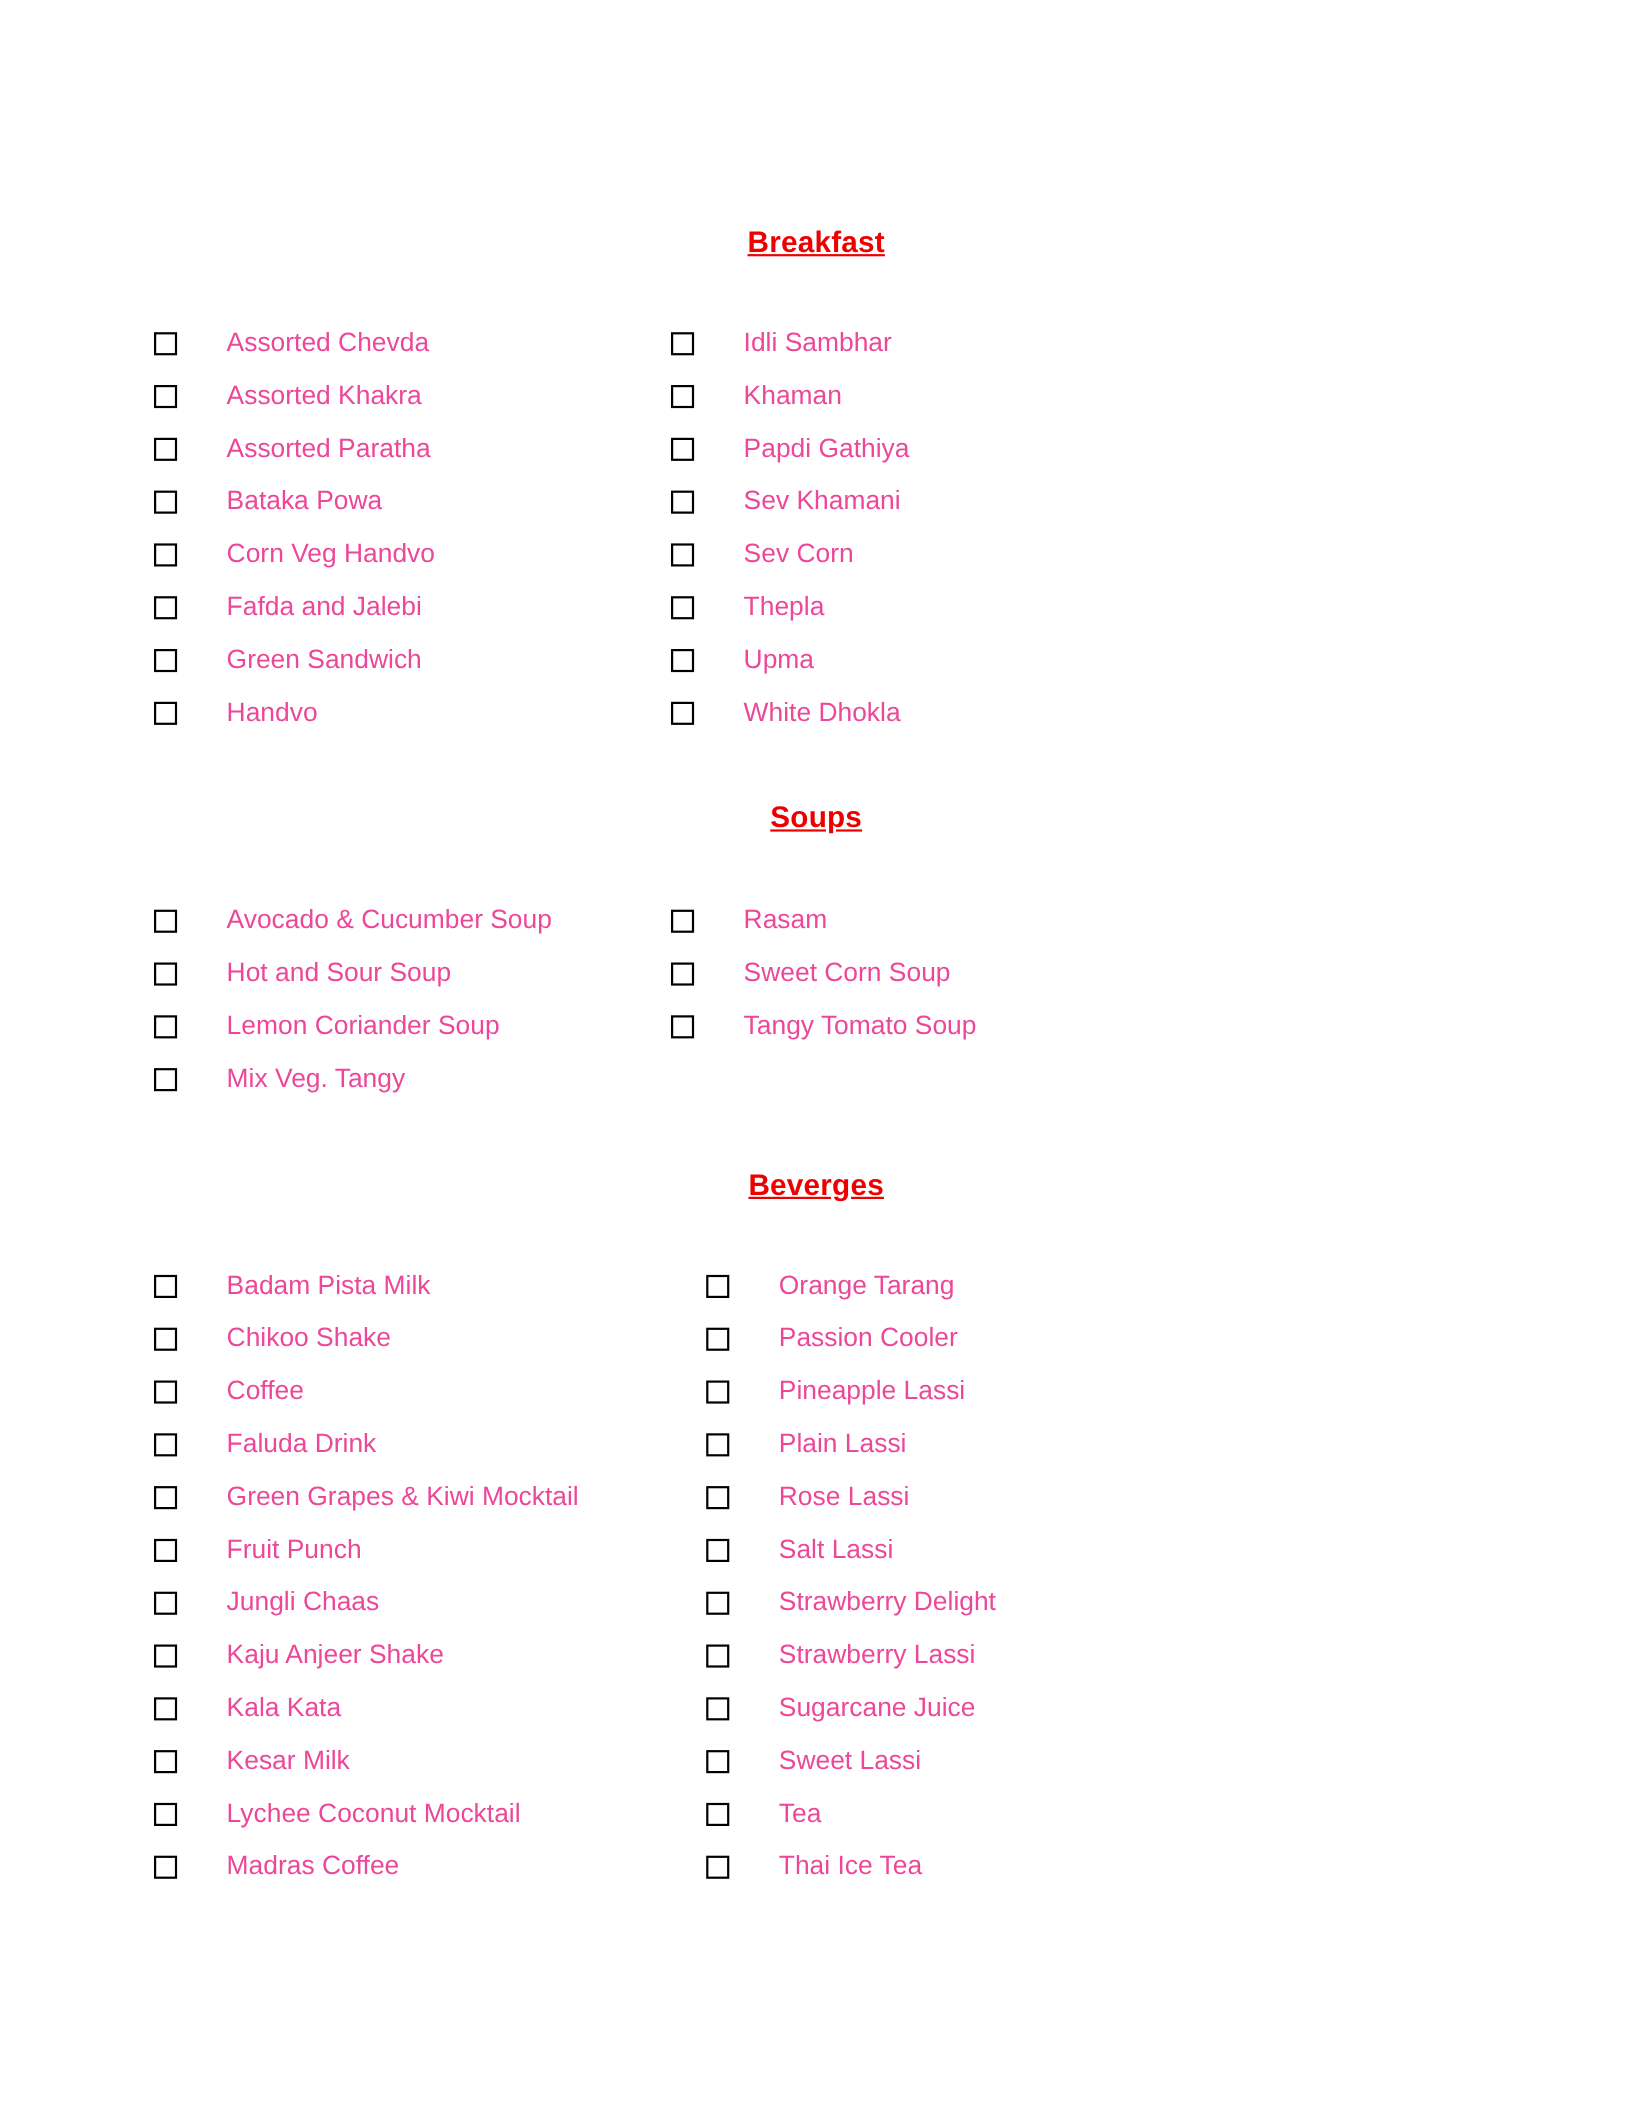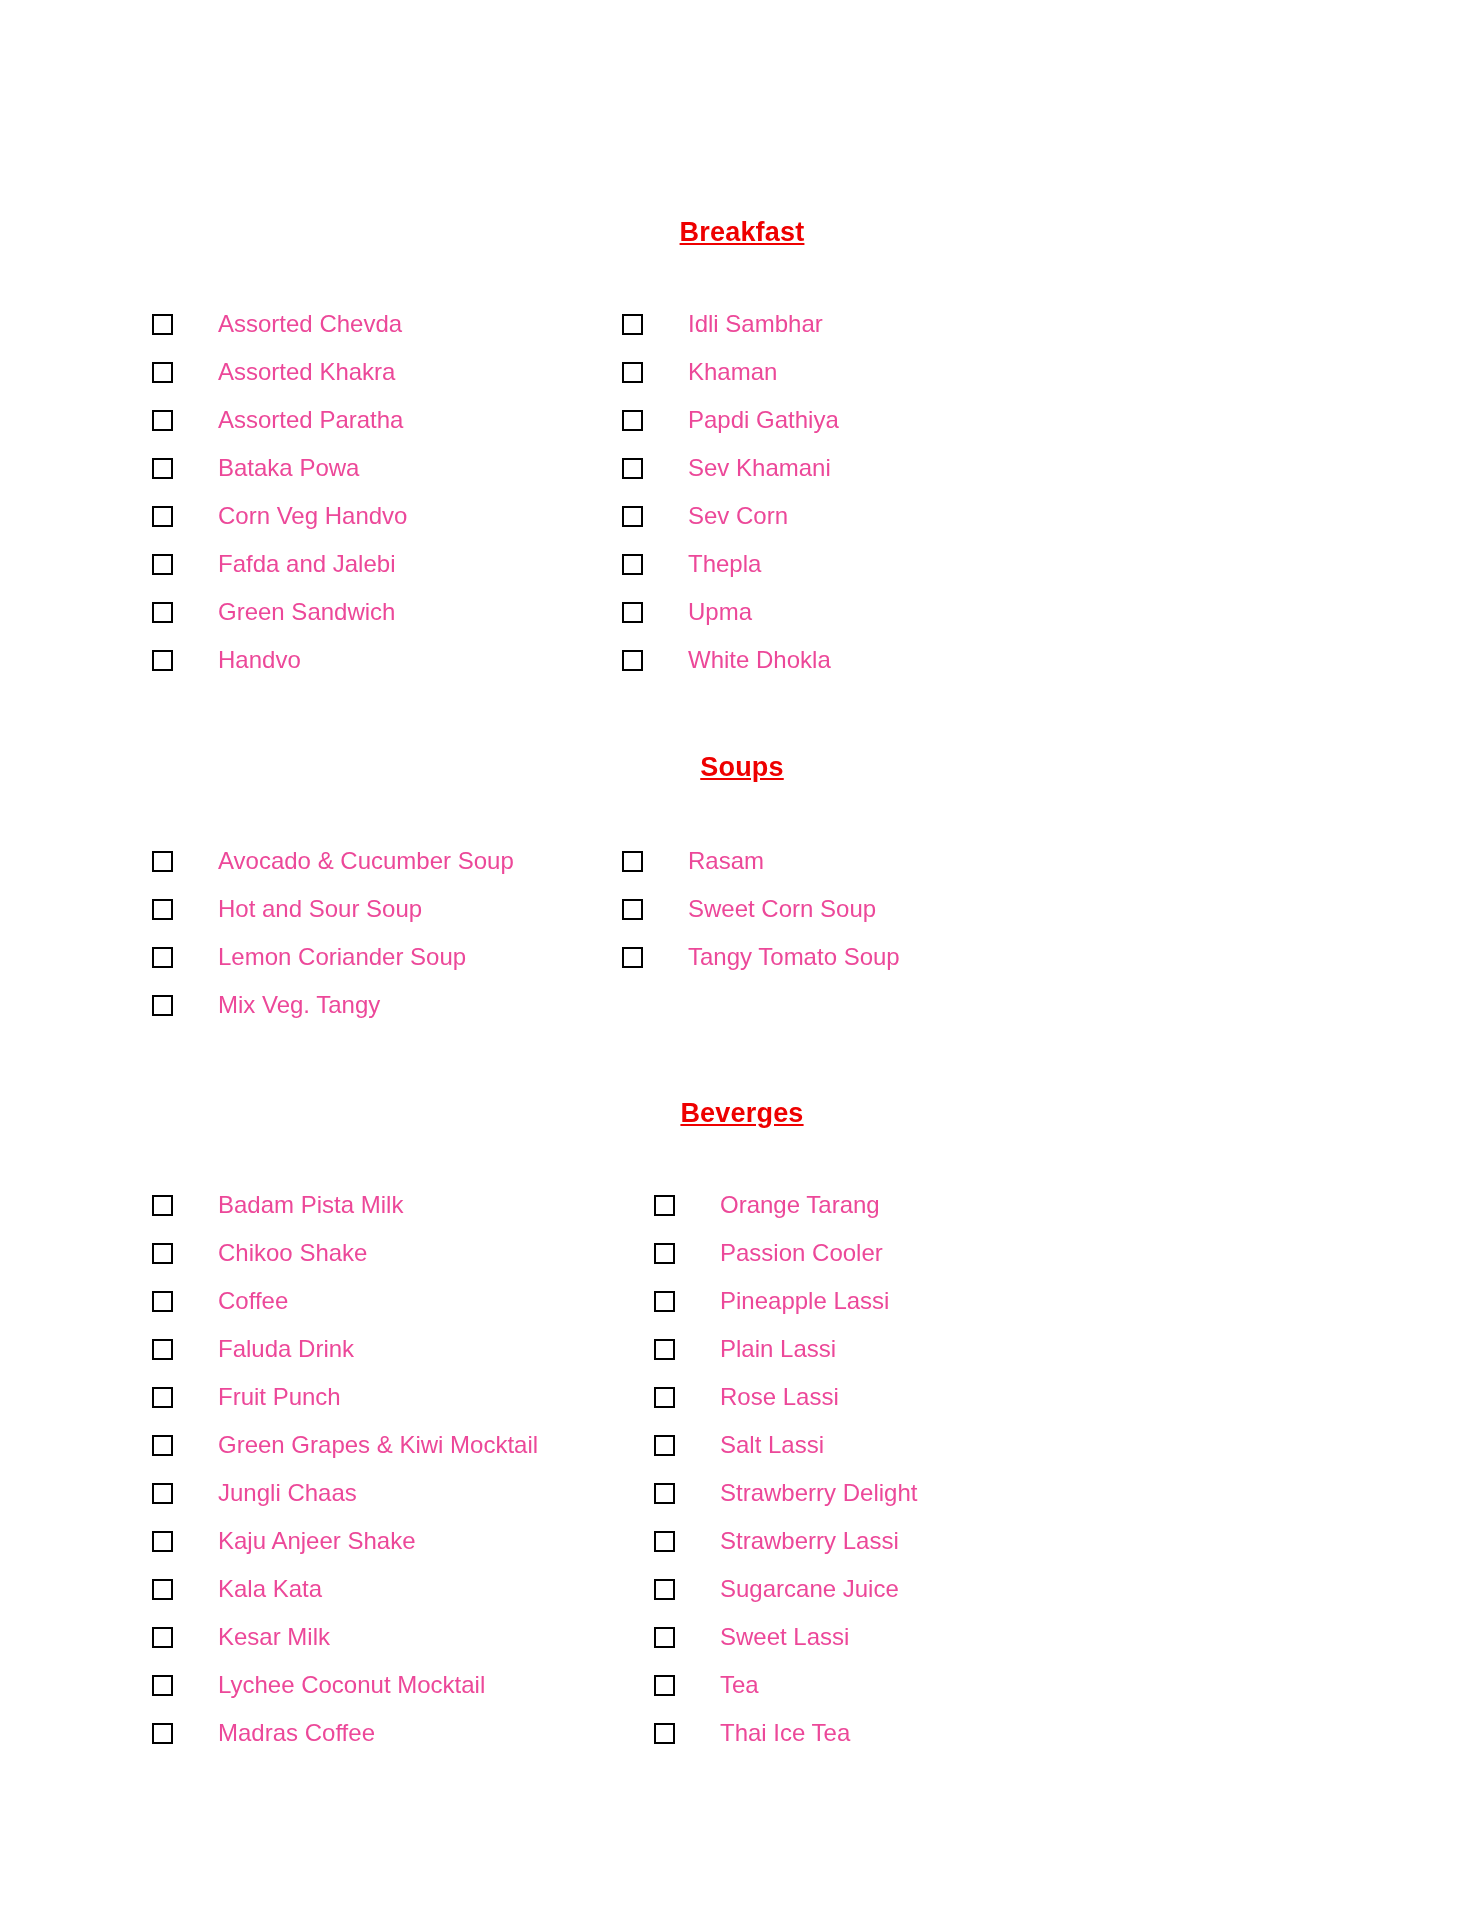--- a/index.html
+++ b/index.html
@@ -16,21 +16,21 @@
   }
   .page {
     position: relative;
     width: 1484px;
     min-height: 1920px;
     background: #ffffff;
     box-sizing: border-box;
     padding: 0 0 40px 0;
   }
   .section {
-    margin: 12px;
+    margin: 0;
   }
   .section-title {
     text-align: center;
     font-size: 27px;
     font-weight: bold;
     color: #ee0000;
     text-decoration: underline;
     letter-spacing: 0.2px;
   }
   .s-breakfast .section-title { padding-top: 205px; }
@@ -211,25 +211,25 @@
         <div class="item">
           <span class="checkbox"></span>
           <span class="item-label">Coffee</span>
         </div>
         <div class="item">
           <span class="checkbox"></span>
           <span class="item-label">Faluda Drink</span>
         </div>
         <div class="item">
           <span class="checkbox"></span>
+          <span class="item-label">Green Grapes &amp; Kiwi Mocktail</span>
+        </div>
+        <div class="item">
+          <span class="checkbox"></span>
           <span class="item-label">Fruit Punch</span>
-        </div>
-        <div class="item">
-          <span class="checkbox"></span>
-          <span class="item-label">Green Grapes &amp; Kiwi Mocktail</span>
         </div>
         <div class="item">
           <span class="checkbox"></span>
           <span class="item-label">Jungli Chaas</span>
         </div>
         <div class="item">
           <span class="checkbox"></span>
           <span class="item-label">Kaju Anjeer Shake</span>
         </div>
         <div class="item">

